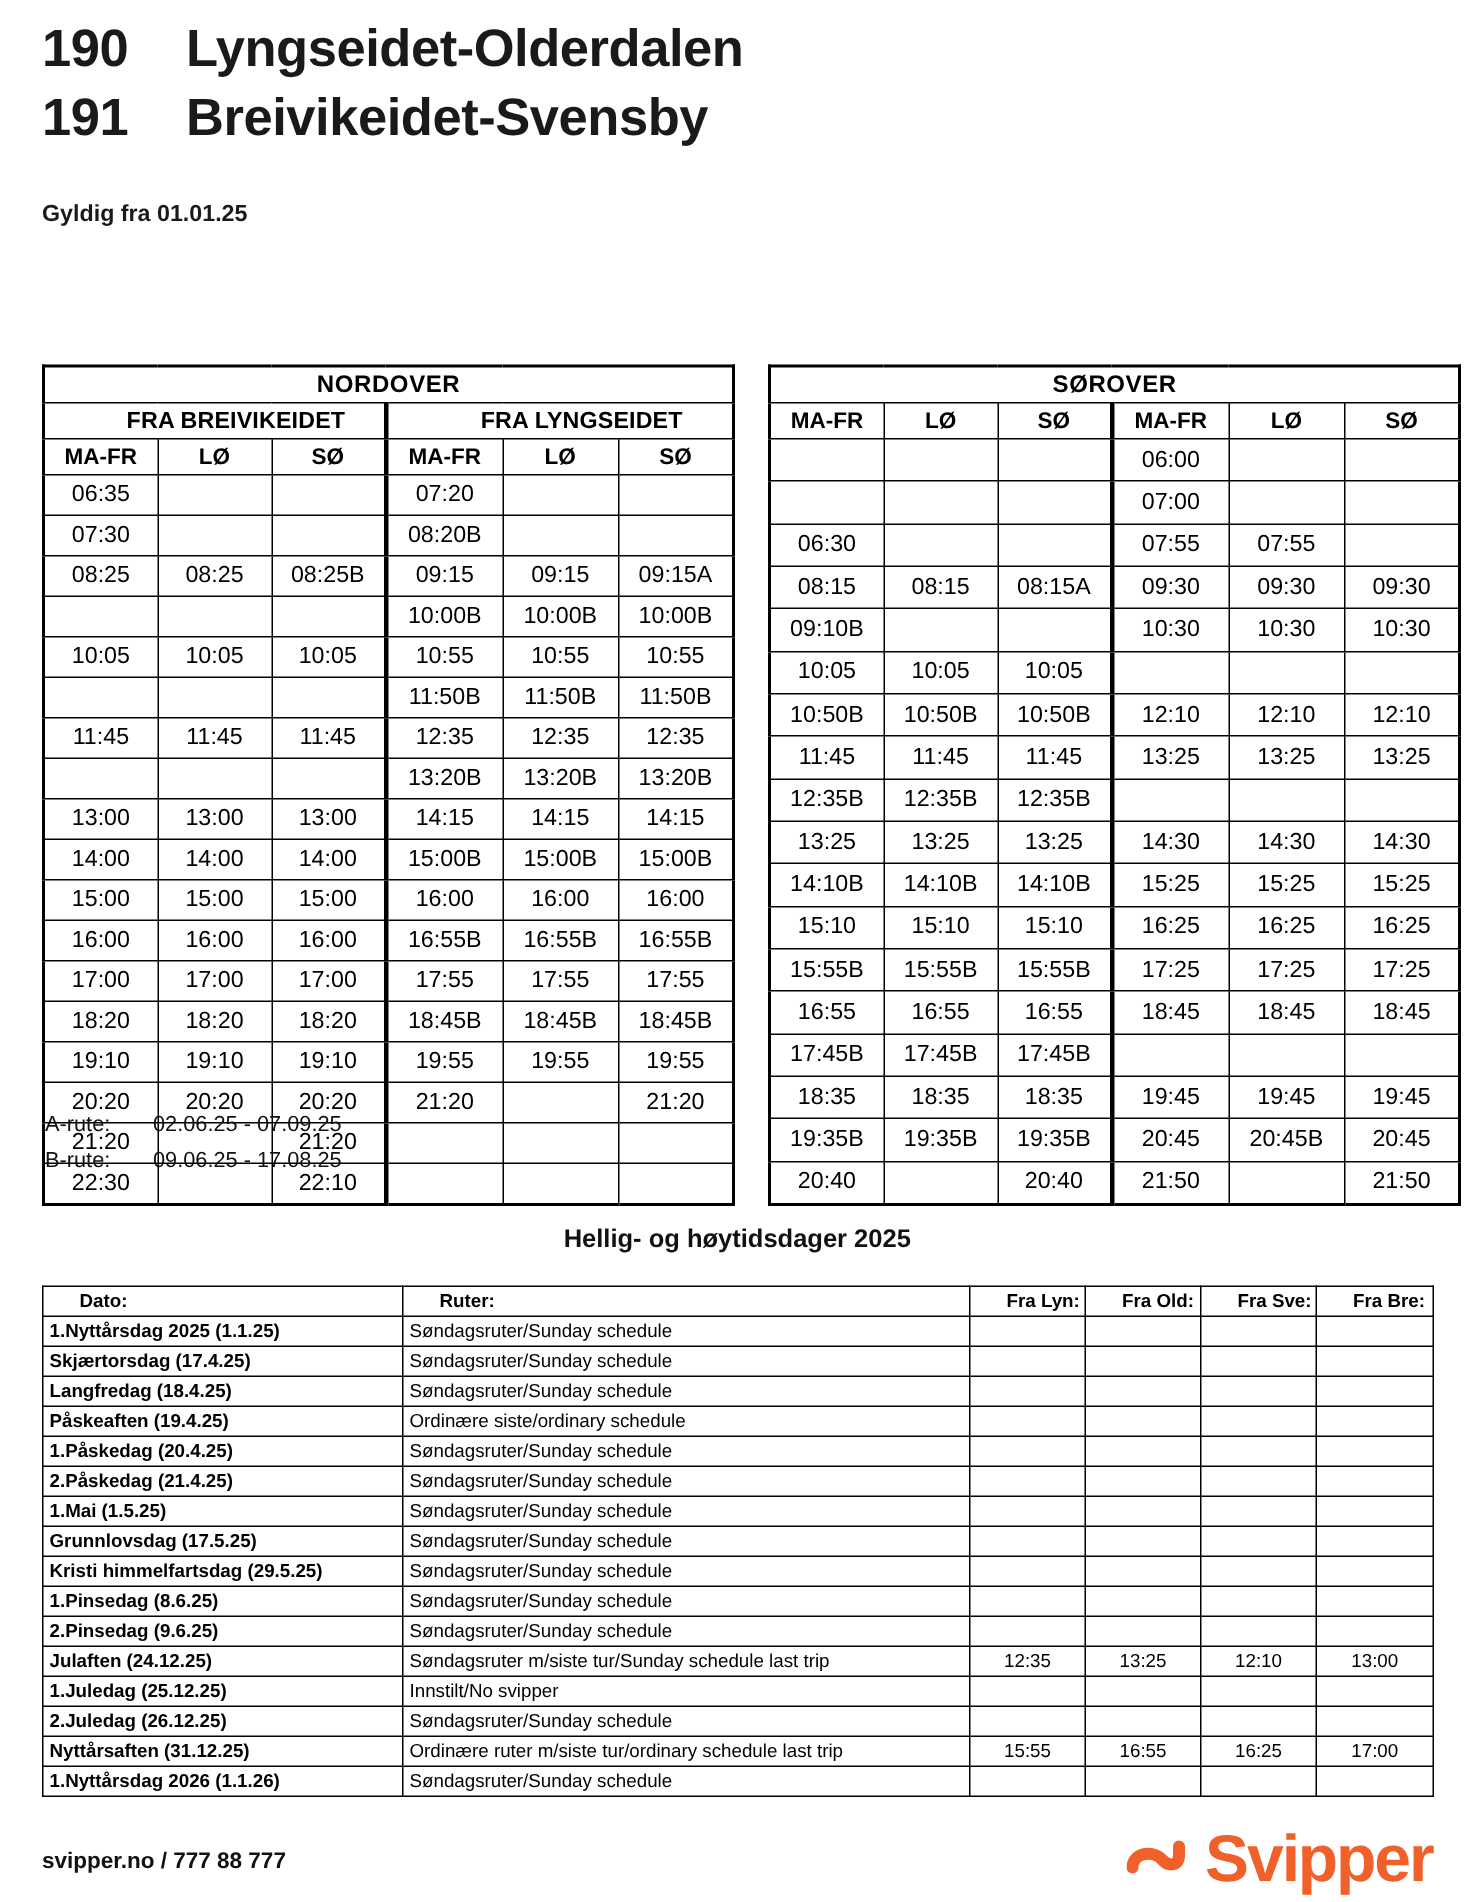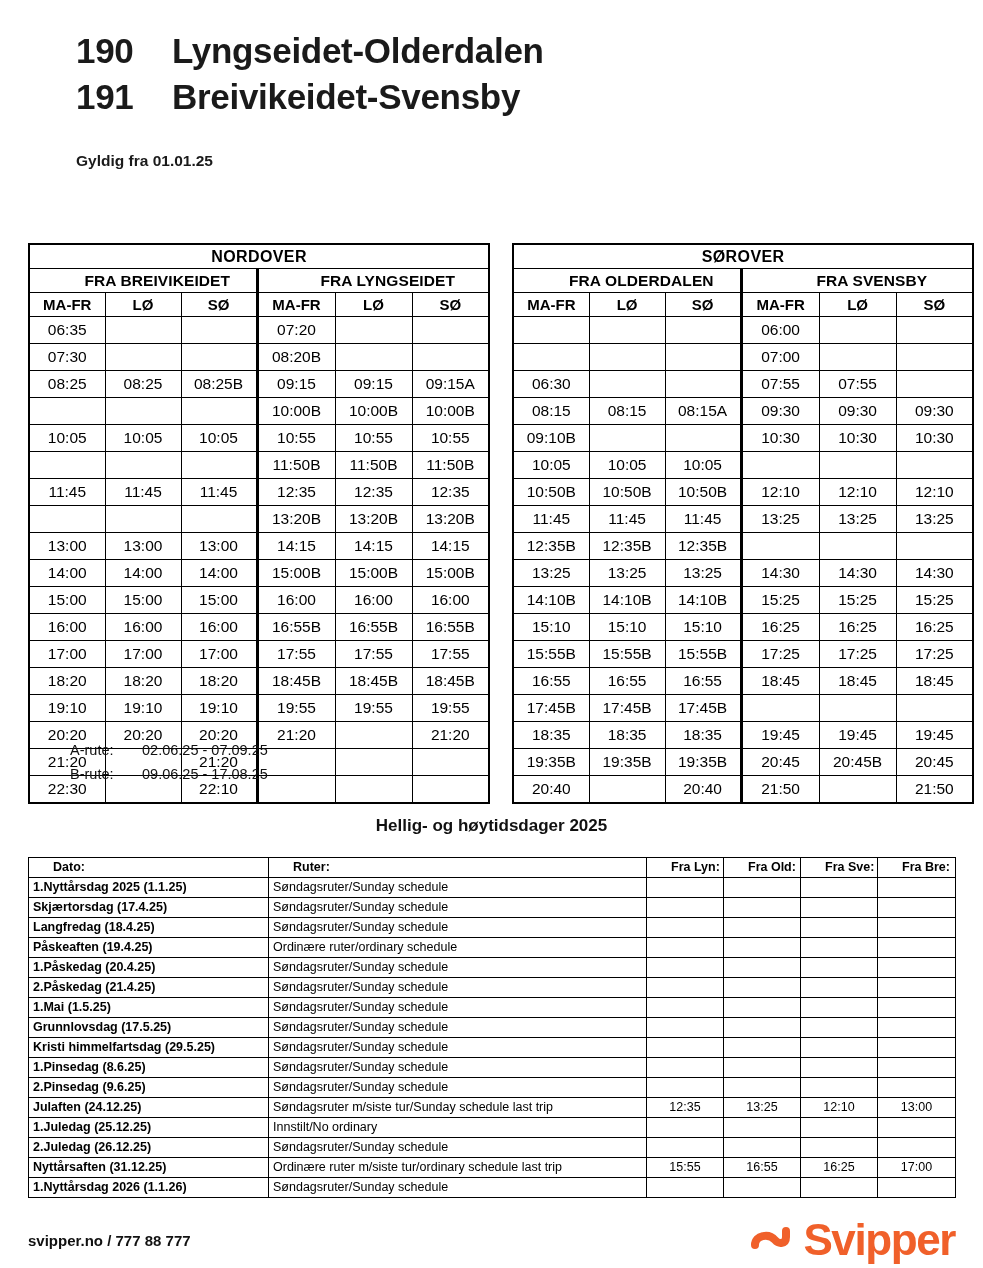--- a/index.html
+++ b/index.html
@@ -19,22 +19,21 @@
   .page {
     position: relative;
     width: 983px;
     height: 1268px;
     box-sizing: border-box;
     padding: 0 28px;
   }
 
   
   .header {
-    padding-top: 28px;
-    margin-left: 48px;
+    padding-top: 10px;
   }
   .route-line {
     display: flex;
     align-items: baseline;
     font-weight: bold;
     font-size: 35px;
     line-height: 46px;
     letter-spacing: -0.3px;
     color: #1a1a1a;
   }
@@ -106,21 +105,20 @@
   table.tt tr.last-row td { border-bottom: 2px solid #000; }
 
   
   .rute-notes {
     position: absolute;
     left: 30px;
     top: 738px;
     font-size: 14.5px;
     line-height: 24px;
     color: #111;
-    padding-left: 40px;
   }
   .rute-notes .lbl {
     display: inline-block;
     width: 72px;
   }
 
   
   .holiday-title {
     position: absolute;
     left: 0;
@@ -399,24 +397,20 @@
           <col style="width:76px">
         <col style="width:78px">
           <col style="width:77px">
           <col style="width:77px">
       </colgroup>
       <thead>
         <tr class="head-top">
           <th class="dir-title edge-l edge-r" colspan="6">SØROVER</th>
         </tr>
         <tr>
-          <th class="grp edge-l" colspan="3">FRA OLDERDALEN</th>
-          <th class="grp sep-l edge-r" colspan="3">FRA SVENSBY</th>
-        </tr>
-        <tr>
           <th class="daycol edge-l">MA-FR</th>
           <th class="daycol">LØ</th>
           <th class="daycol">SØ</th>
           <th class="daycol sep-l">MA-FR</th>
           <th class="daycol">LØ</th>
           <th class="daycol edge-r">SØ</th>
         </tr>
       </thead>
       <tbody>
           <tr>
@@ -619,21 +613,21 @@
           <tr>
             <td class="date">Langfredag (18.4.25)</td>
             <td class="ruter">Søndagsruter/Sunday schedule</td>
             <td class="tcell"></td>
             <td class="tcell"></td>
             <td class="tcell"></td>
             <td class="tcell"></td>
           </tr>
           <tr>
             <td class="date">Påskeaften (19.4.25)</td>
-            <td class="ruter">Ordinære ruter/ordinary schedule</td>
+            <td class="ruter">Ordinære siste/ordinary schedule</td>
             <td class="tcell"></td>
             <td class="tcell"></td>
             <td class="tcell"></td>
             <td class="tcell"></td>
           </tr>
           <tr>
             <td class="date">1.Påskedag (20.4.25)</td>
             <td class="ruter">Søndagsruter/Sunday schedule</td>
             <td class="tcell"></td>
             <td class="tcell"></td>
@@ -691,21 +685,21 @@
           <tr>
             <td class="date">Julaften (24.12.25)</td>
             <td class="ruter">Søndagsruter m/siste tur/Sunday schedule last trip</td>
             <td class="tcell">12:35</td>
             <td class="tcell">13:25</td>
             <td class="tcell">12:10</td>
             <td class="tcell">13:00</td>
           </tr>
           <tr>
             <td class="date">1.Juledag (25.12.25)</td>
-            <td class="ruter">Innstilt/No ordinary</td>
+            <td class="ruter">Innstilt/No svipper</td>
             <td class="tcell"></td>
             <td class="tcell"></td>
             <td class="tcell"></td>
             <td class="tcell"></td>
           </tr>
           <tr>
             <td class="date">2.Juledag (26.12.25)</td>
             <td class="ruter">Søndagsruter/Sunday schedule</td>
             <td class="tcell"></td>
             <td class="tcell"></td>

